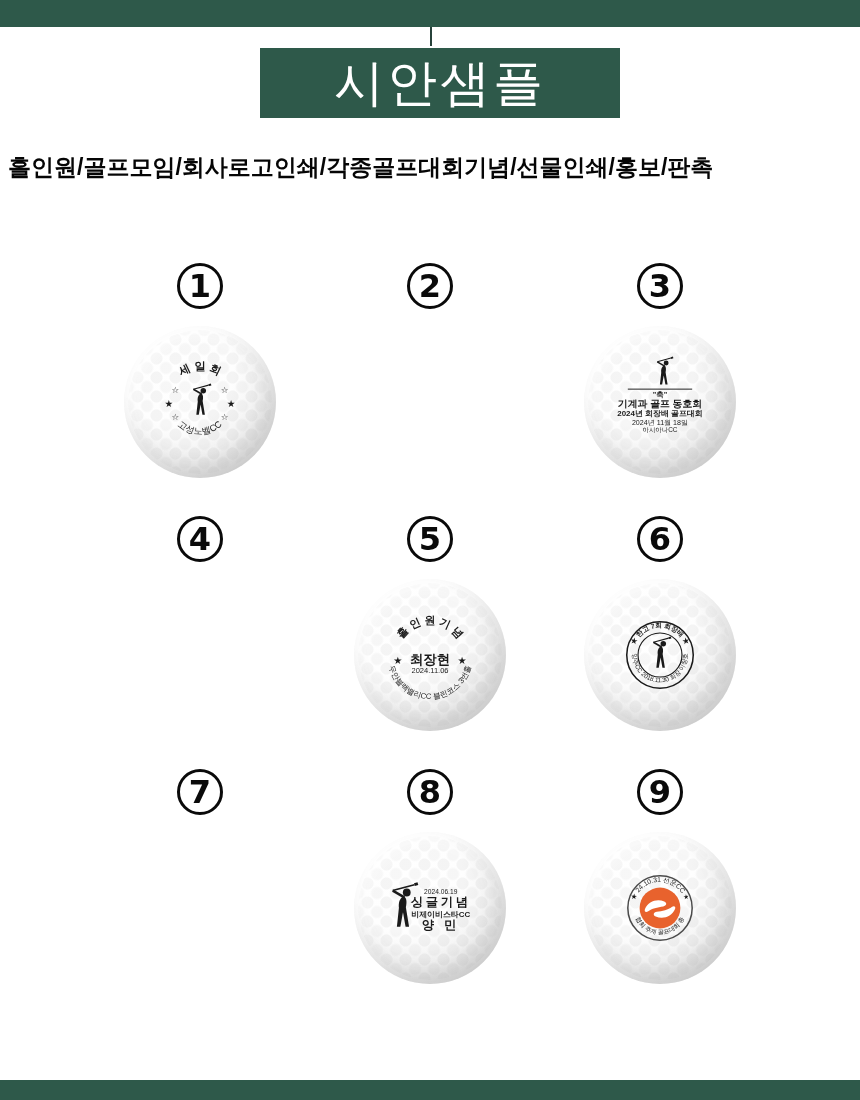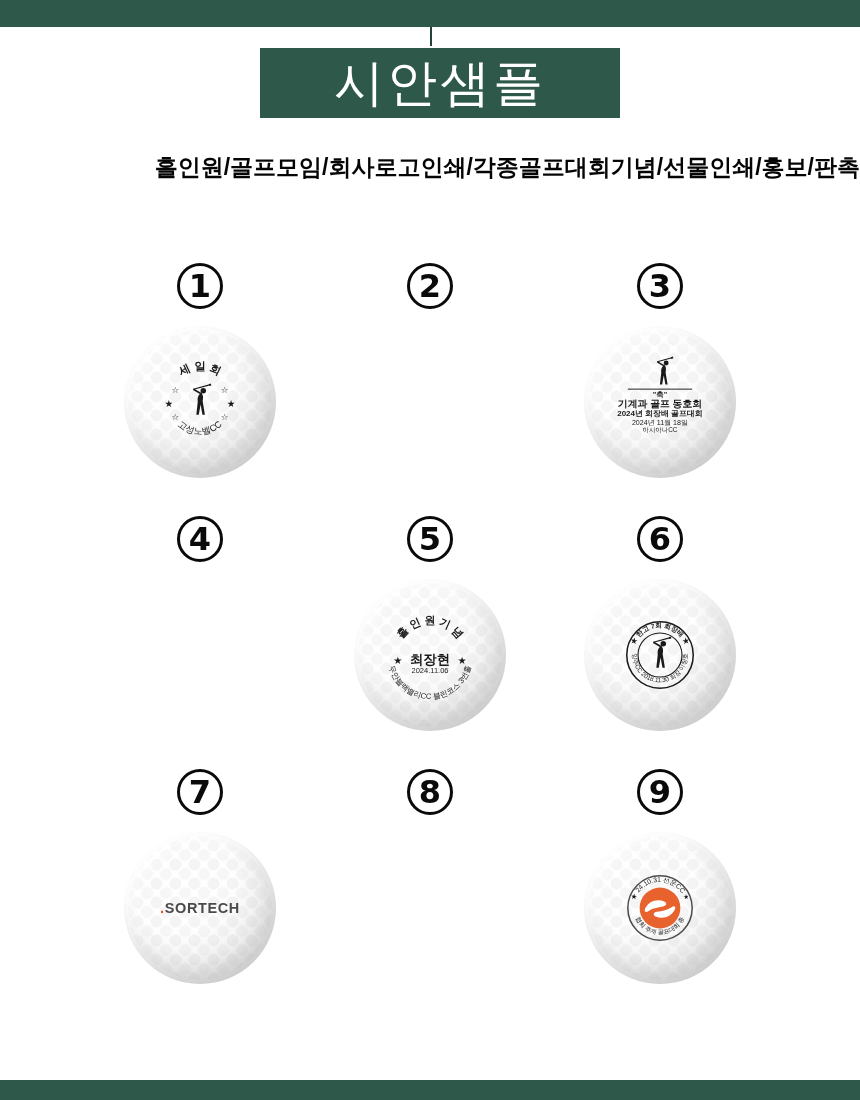--- a/index.html
+++ b/index.html
@@ -10,22 +10,22 @@
   
   .top-bar { position:absolute; top:0; left:0; width:860px; height:27px; background:#2e594a; }
   .top-tick { position:absolute; top:27px; left:430px; width:2px; height:19px; background:#27423a; }
   .bottom-bar { position:absolute; bottom:0; left:0; width:860px; height:20px; background:#2e594a; }
 
   
   .title-box { position:absolute; top:48px; left:260px; width:360px; height:70px;
                background:#2e594a; display:flex; align-items:center; justify-content:center; }
   .title-box h1 { color:#ffffff; font-size:50px; font-weight:500; letter-spacing:3px; }
 
-  .subtitle { position:absolute; top:152px; left:0; width:860px; text-align:right;
-              font-size:23px; font-weight:800; color:#050505; letter-spacing:0px; }
+  .subtitle { position:absolute; top:152px; left:0; width:860px; text-align:left;
+              font-size:23px; font-weight:800; color:#050505; letter-spacing:0px;padding-left:8px; }
 
   
   .grid { position:absolute; top:263px; left:85px; width:690px;
           display:grid; grid-template-columns:repeat(3,230px); row-gap:38px; }
   .cell { display:flex; flex-direction:column; align-items:center; }
   .num { width:46px; height:46px; border:3px solid #0a0a0a; border-radius:50%;
          display:flex; align-items:center; justify-content:center;
          font-size:32px; font-weight:700; color:#0a0a0a; margin-bottom:17px;
          font-family:"DejaVu Sans", sans-serif; }
 
@@ -150,29 +150,33 @@
           <circle cx="0" cy="0" r="20.5" fill="none" stroke="#1a1a1a" stroke-width="1.1"></circle>
           <text class="b" font-size="6.3" text-anchor="middle"><textPath href="#b6t" startOffset="50%">★ 한고 7회 회장배 ★</textPath></text>
           <text font-size="5.8" text-anchor="middle"><textPath href="#b6b" startOffset="50%">양주CC 2018.11.30 회장 이창호</textPath></text>
           <use href="#golfer" transform="translate(0,1) scale(0.95)" fill="#1a1a1a" color="#1a1a1a"></use>
         </svg>
       </div>
     </div>
 
     <div class="cell">
       <div class="num">7</div>
-      <div class="ball">
-        <svg class="print" viewBox="-55 -55 110 110">
-          <text x="0" y="5" font-size="13.5" font-weight="800" letter-spacing="0.6" text-anchor="middle"><tspan fill="#e8541e">.</tspan><tspan fill="#4a4a4a">SORTECH</tspan></text>
-        </svg>
-      </div>
     </div>
 
     <div class="cell">
       <div class="num">8</div>
+      <div class="ball">
+        <svg class="print" viewBox="-55 -55 110 110">
+          <use href="#golfer" transform="translate(-26,2) scale(1.35)" fill="#1a1a1a" color="#1a1a1a"></use>
+          <text x="10" y="-13" font-size="6.2" text-anchor="middle">2024.06.19</text>
+          <text x="10" y="-2" font-size="11.5" font-weight="800" letter-spacing="2.5" text-anchor="middle">싱글기념</text>
+          <text x="10" y="8" font-size="7.4" class="b" text-anchor="middle">비제이비스타CC</text>
+          <text x="10" y="20" font-size="11.5" font-weight="800" letter-spacing="3" text-anchor="middle">양  민</text>
+        </svg>
+      </div>
     </div>
 
     <div class="cell">
       <div class="num">9</div>
       <div class="ball">
         <svg class="print" viewBox="-55 -55 110 110">
           <defs>
             <path id="b9t" d="M -24.5 0 A 24.5 24.5 0 0 1 24.5 0"></path>
             <path id="b9b" d="M -24.5 0 A 24.5 24.5 0 0 0 24.5 0"></path>
           </defs>

